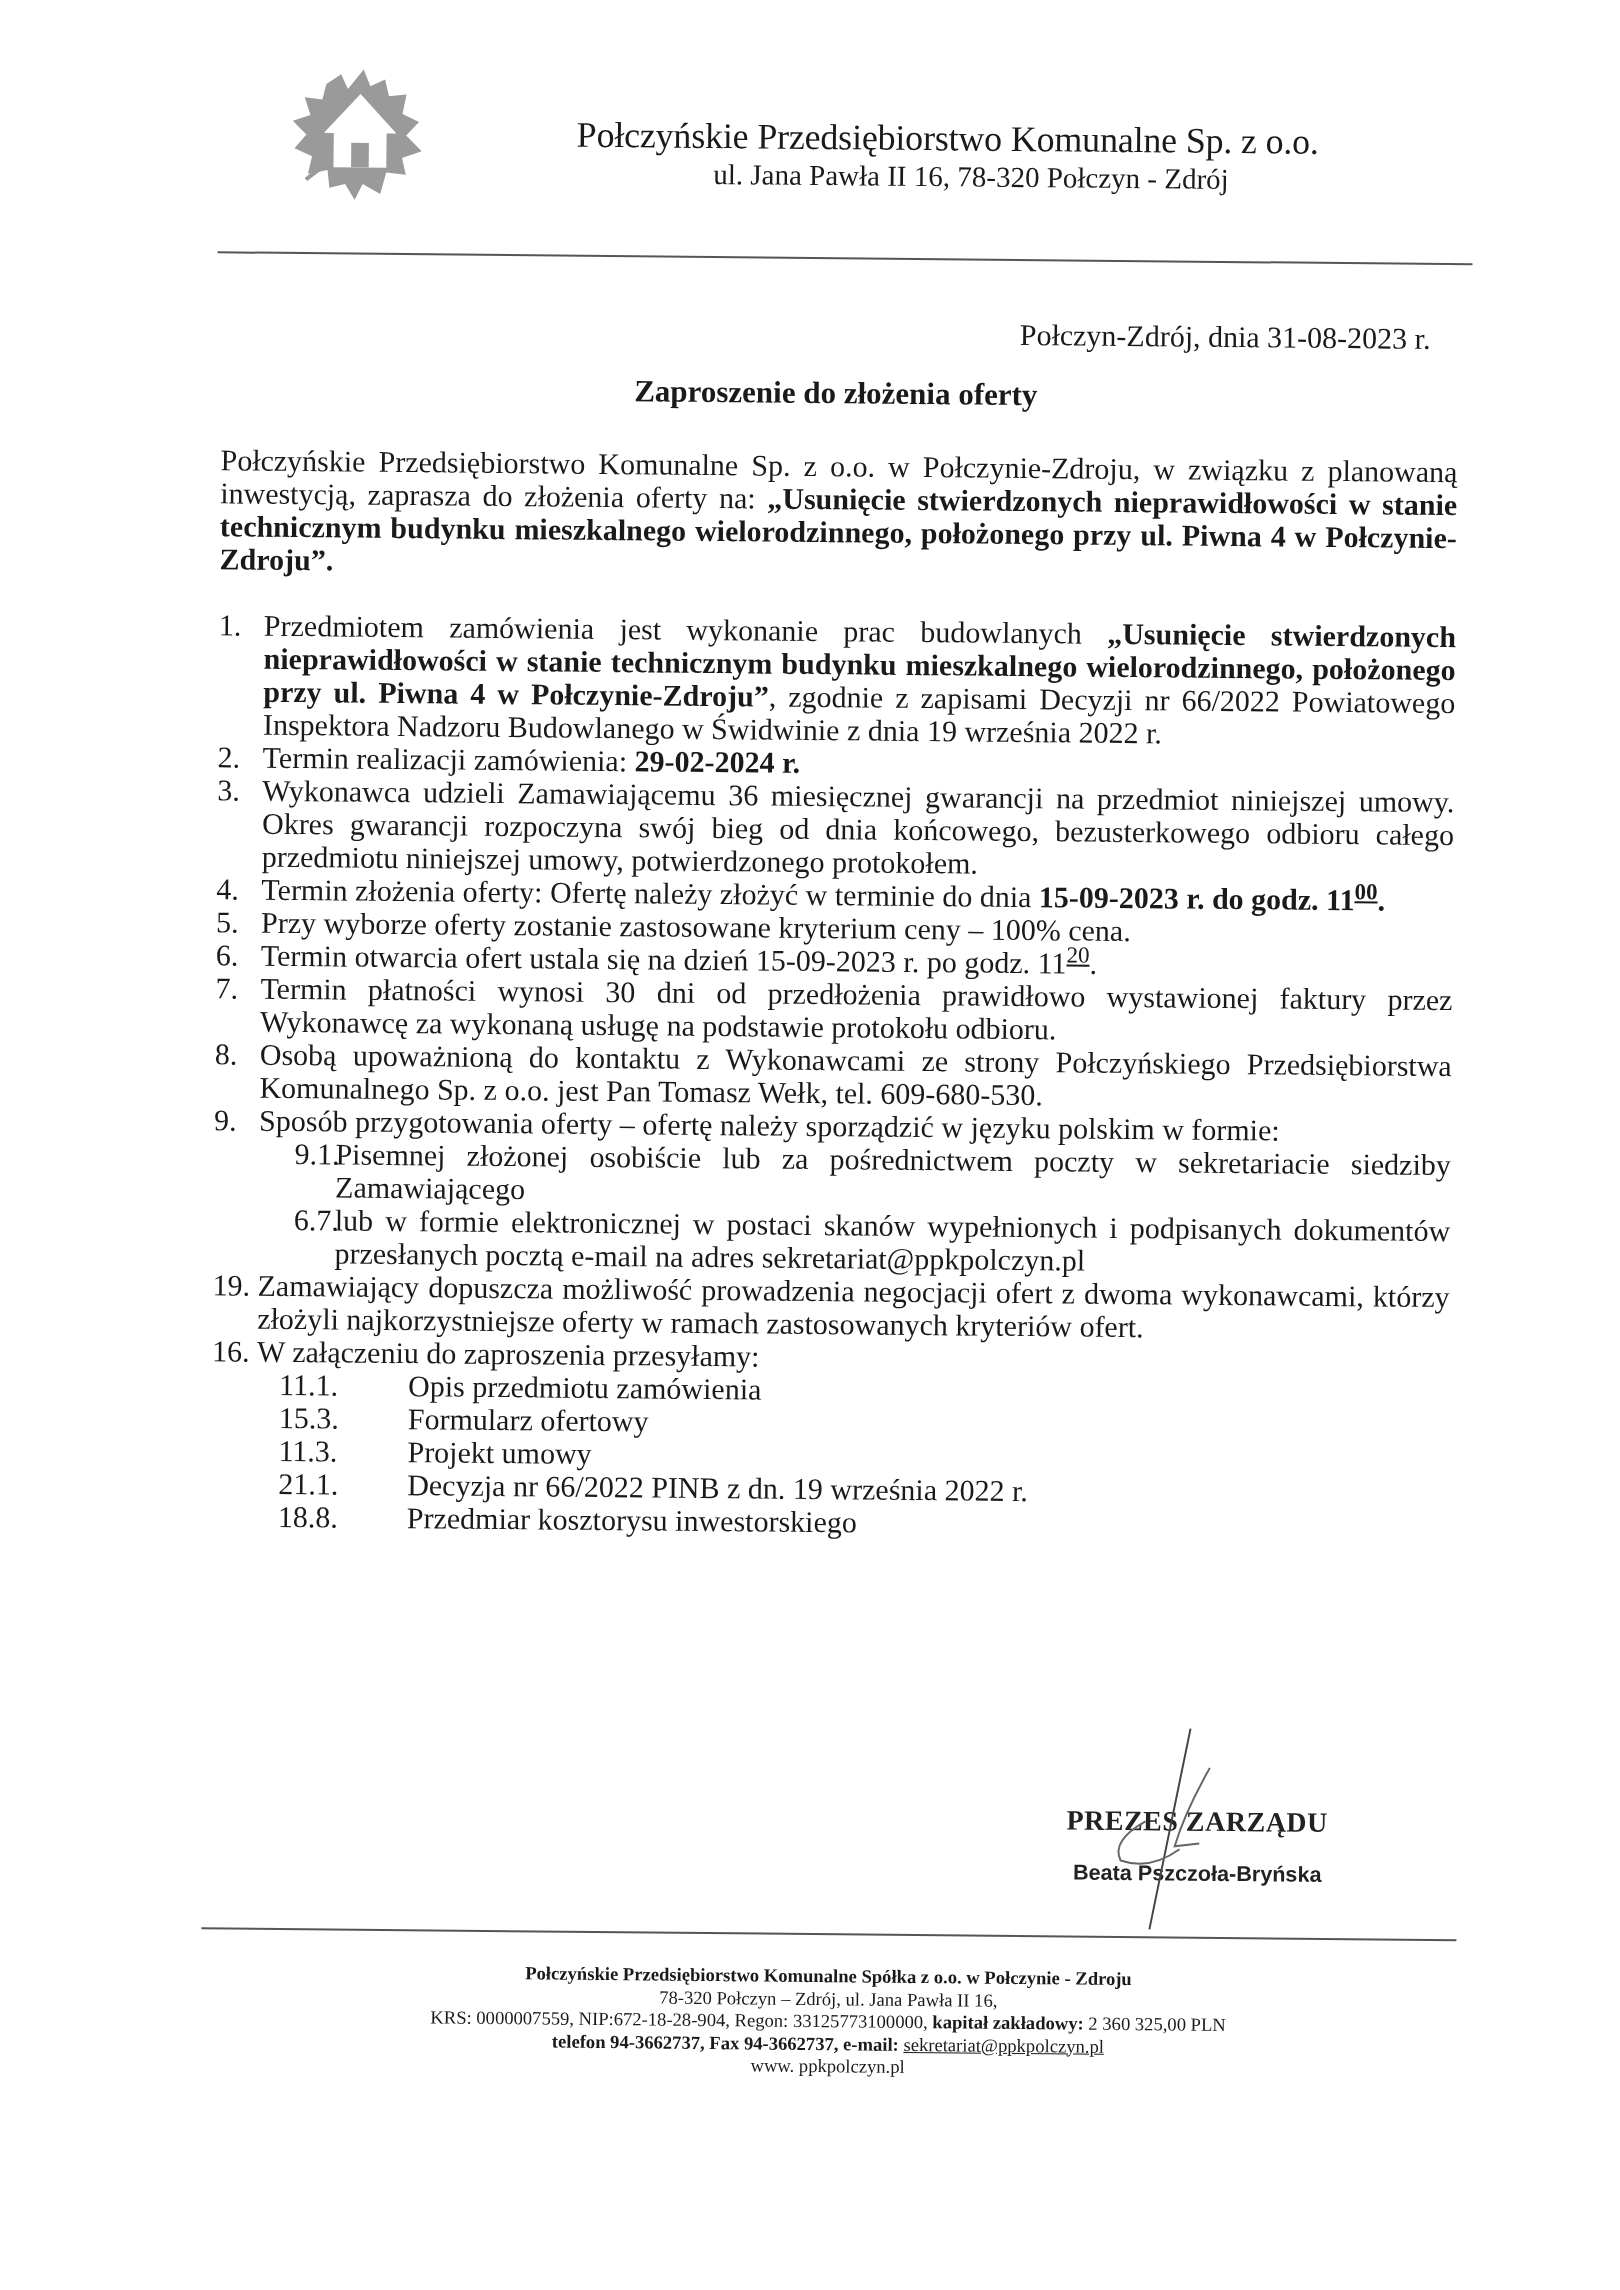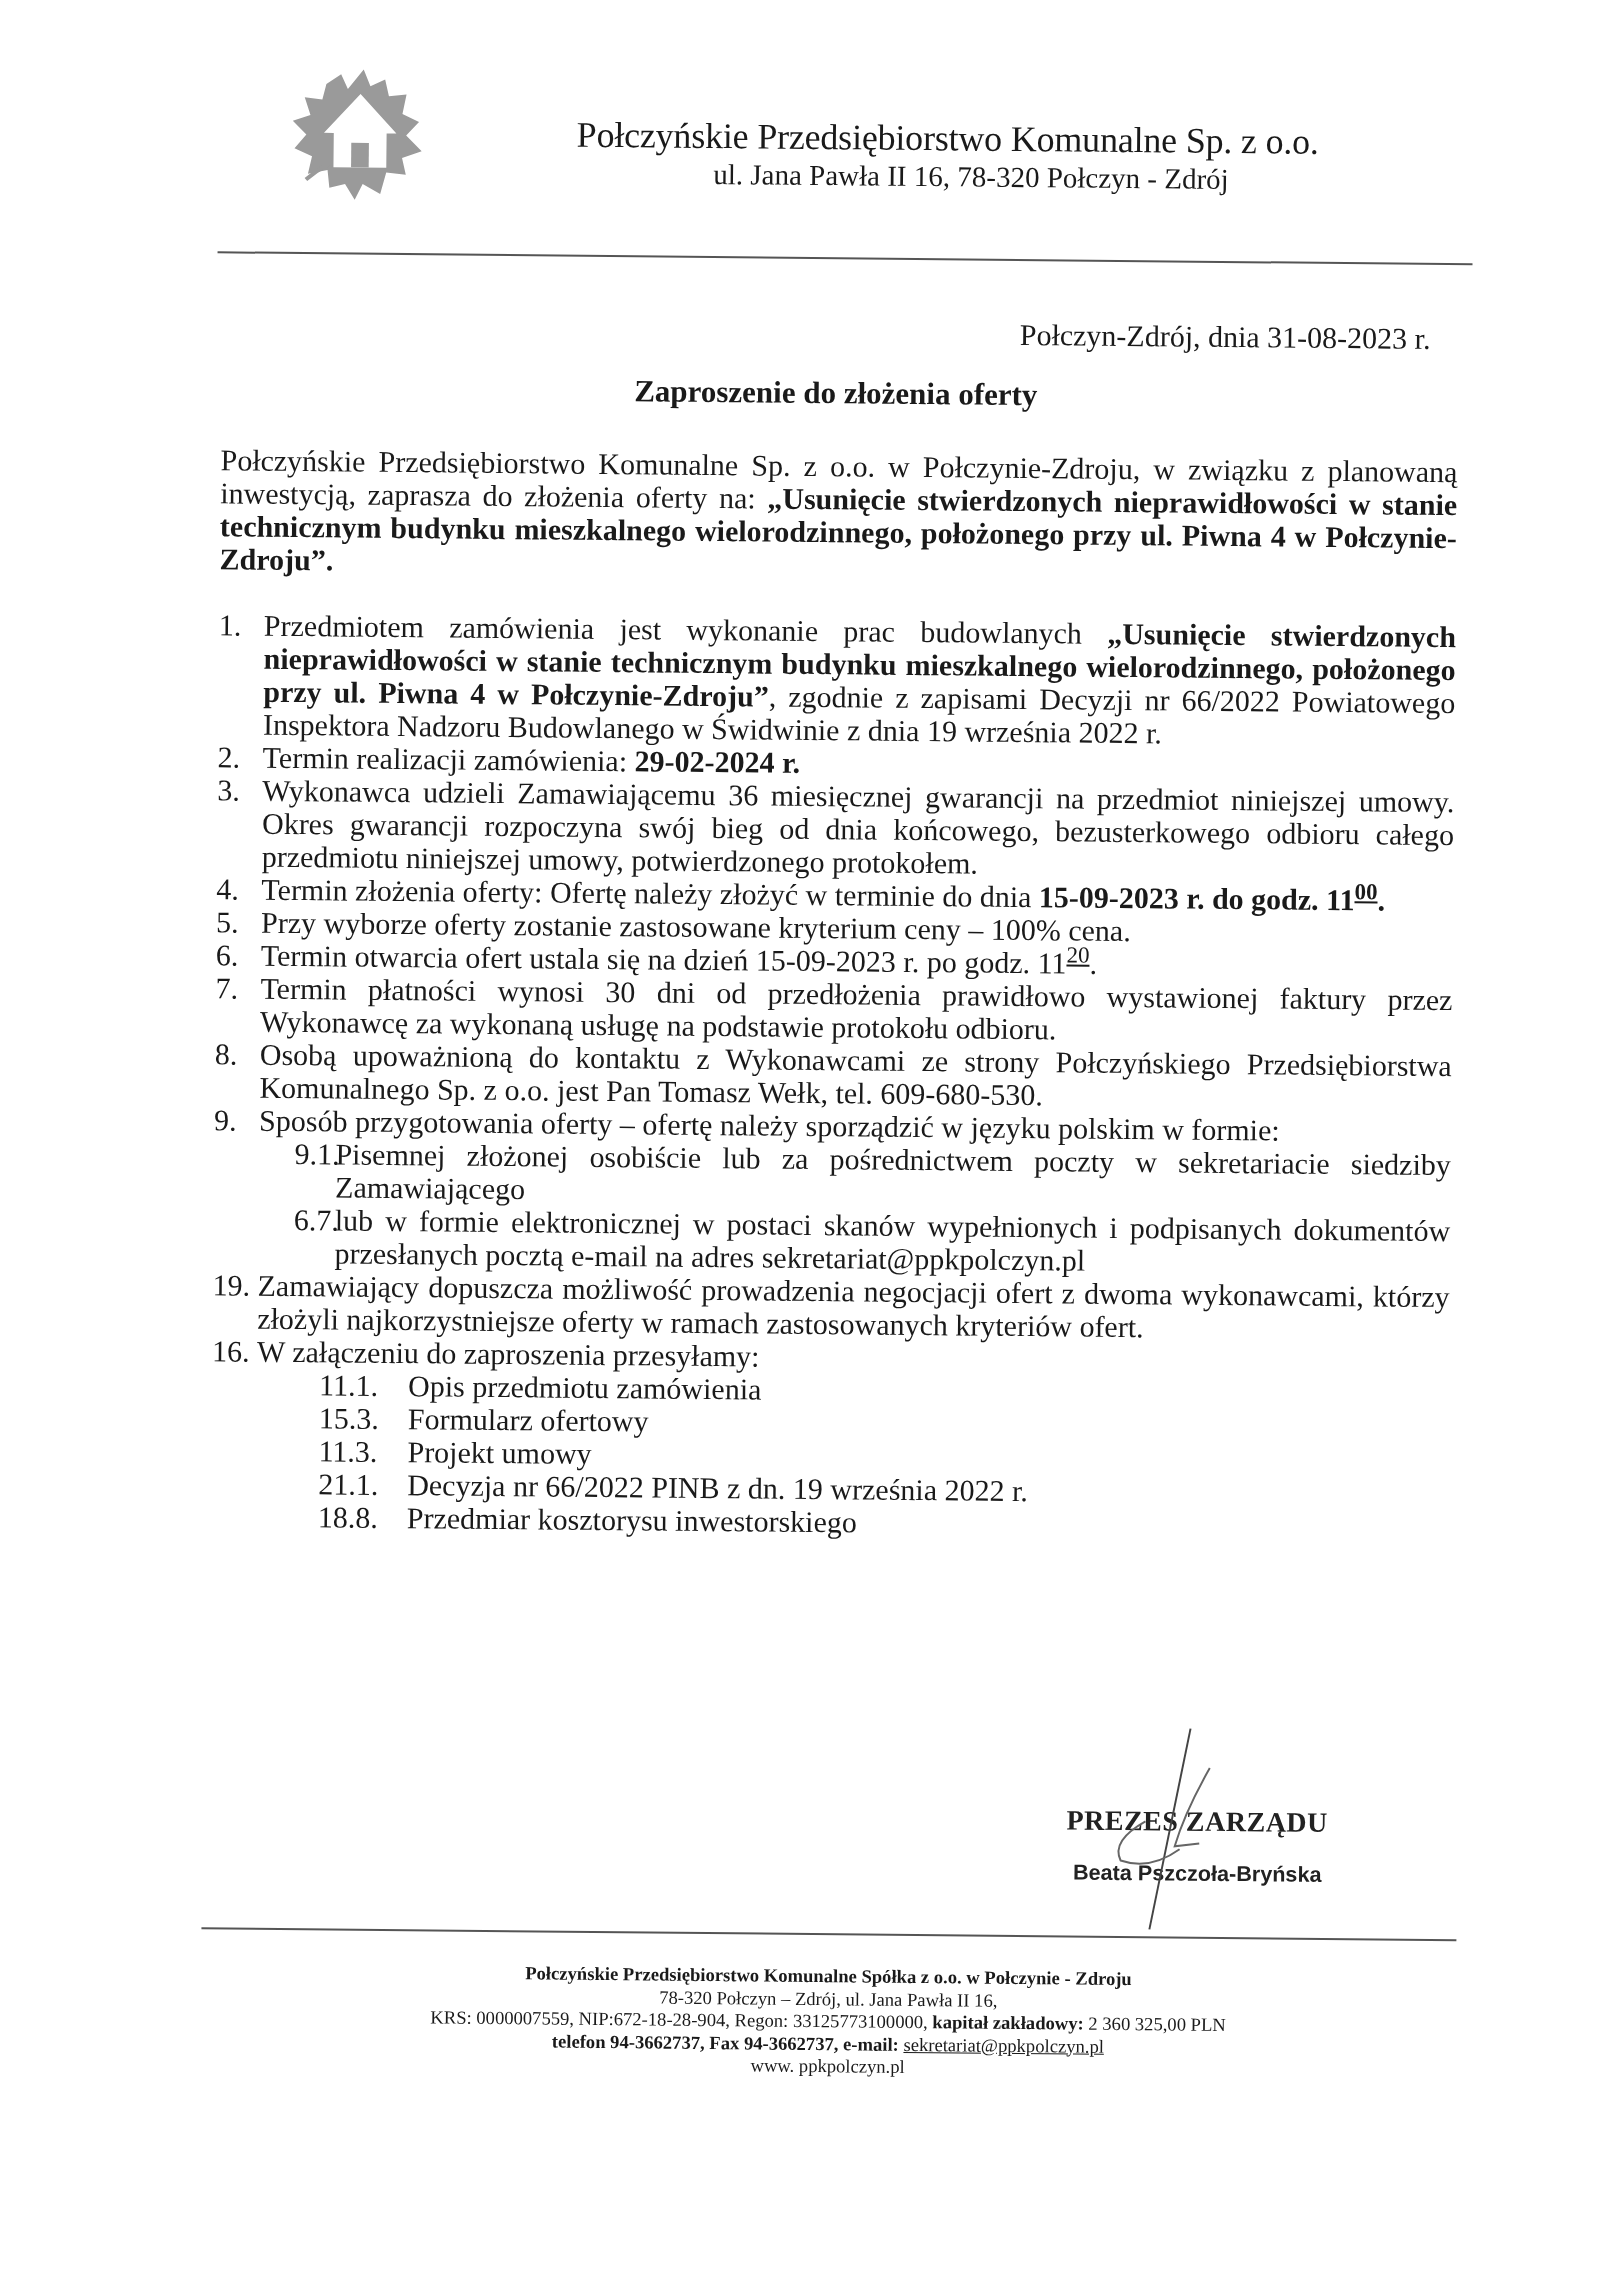--- a/index.html
+++ b/index.html
@@ -19,21 +19,21 @@
   .body { position: absolute; left: 214px; top: 449px; width: 1237px; font-size: 30px; line-height: 33px; }
   .justify { text-align: justify; text-align-last: left; }
   .intro { margin: 0 0 33px 0; }
   .b { font-weight: bold; }
   ol.main { list-style: none; margin: 0; padding: 0; }
   ol.main > li { position: relative; padding-left: 45px; margin: 0; }
   ol.main > li > .num { position: absolute; left: 0; top: 0; }
   .sub { position: relative; padding-left: 57px; margin-left: 19.6px; }
   .sub .num { position: absolute; left: 0; top: 0; margin-left: 16px; }
   .att { position: relative; margin-left: 22.5px; padding-left: 129px; }
-  .att .num { position: absolute; left: 0; top: 0; margin-left: 40px; }
+  .att .num { position: absolute; left: 0; top: 0; }
   sup.u { font-size: 23px; text-decoration: underline; vertical-align: super; line-height: 0; }
   .sign-role { position: absolute; left: 1073px; top: 1802px; font-size: 28px; font-weight: bold; letter-spacing: 0.5px; white-space: nowrap; color: #222; }
   .sign-name { position: absolute; left: 1080px; top: 1857px; font-family: "Liberation Sans", sans-serif; font-size: 21.6px; font-weight: bold; white-space: nowrap; color: #222; }
   .sig-svg { position: absolute; left: 1098px; top: 1720px; width: 157px; height: 216px; }
 
   .footer { position: absolute; left: 209px; top: 1965px; width: 1255px; text-align: center; font-size: 18.6px; line-height: 22.5px; }
   .footer .b { font-weight: bold; }
   .footer .link { text-decoration: underline; }
 </style>
 </head>

